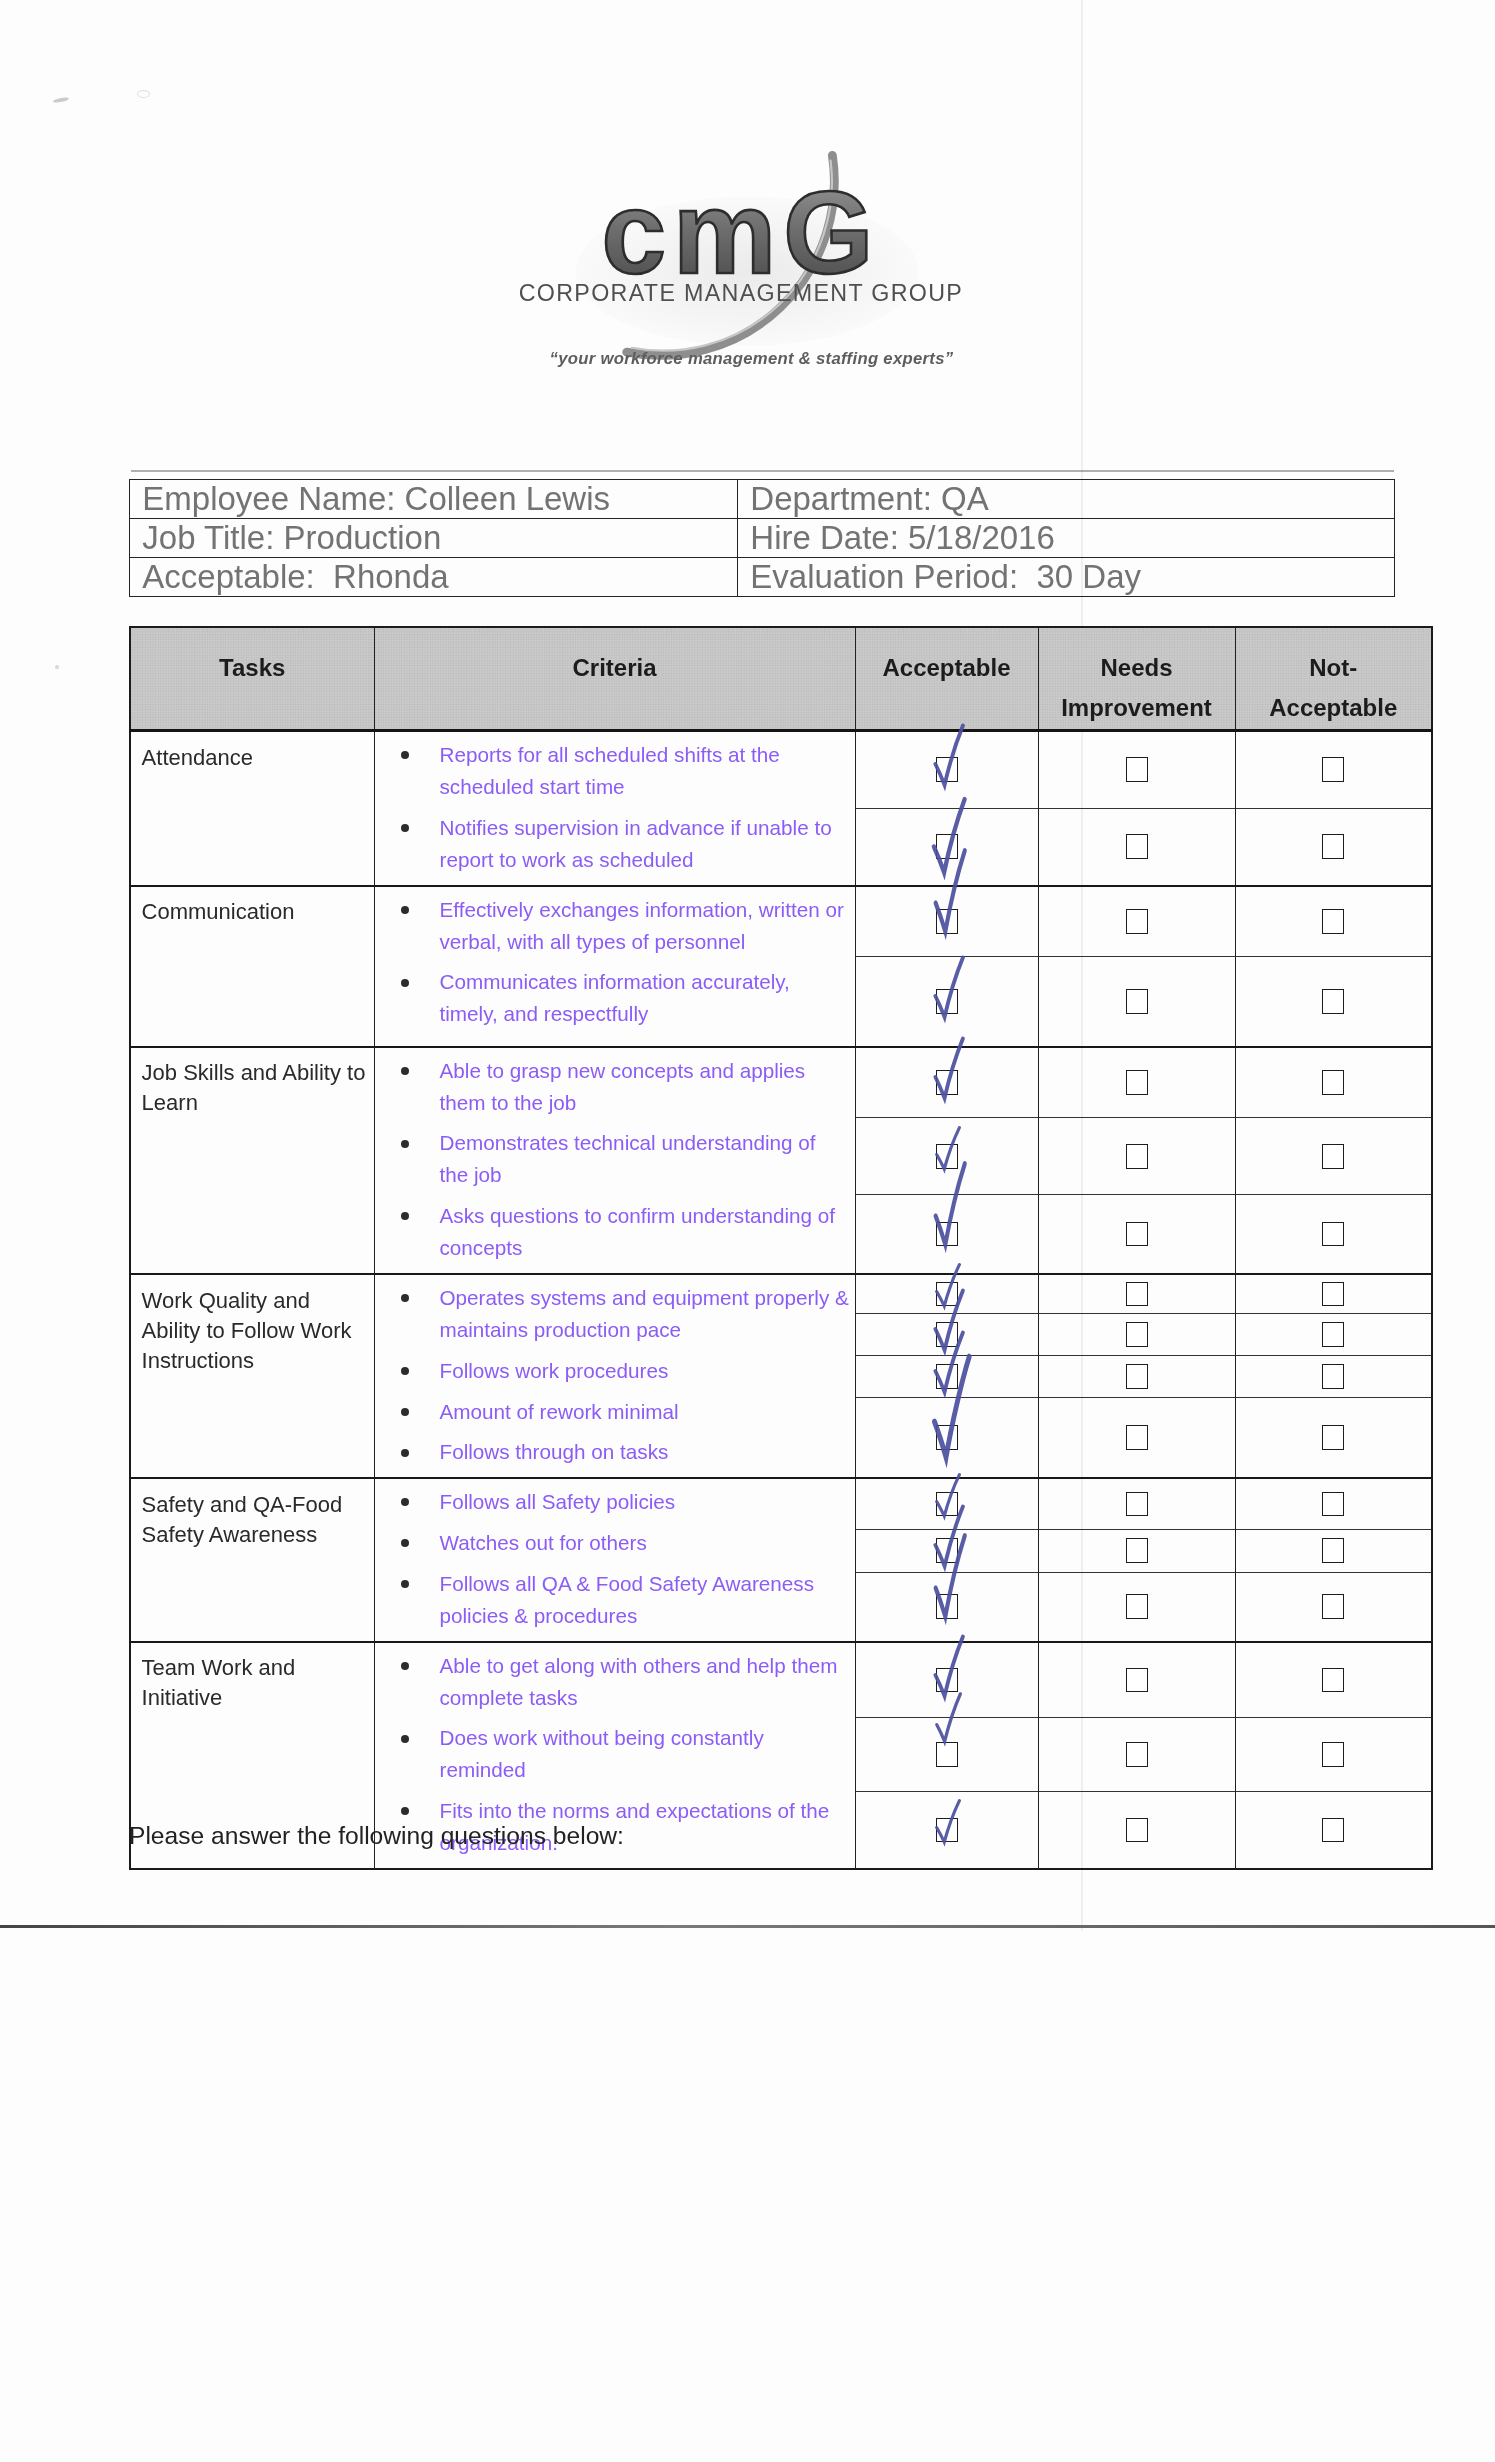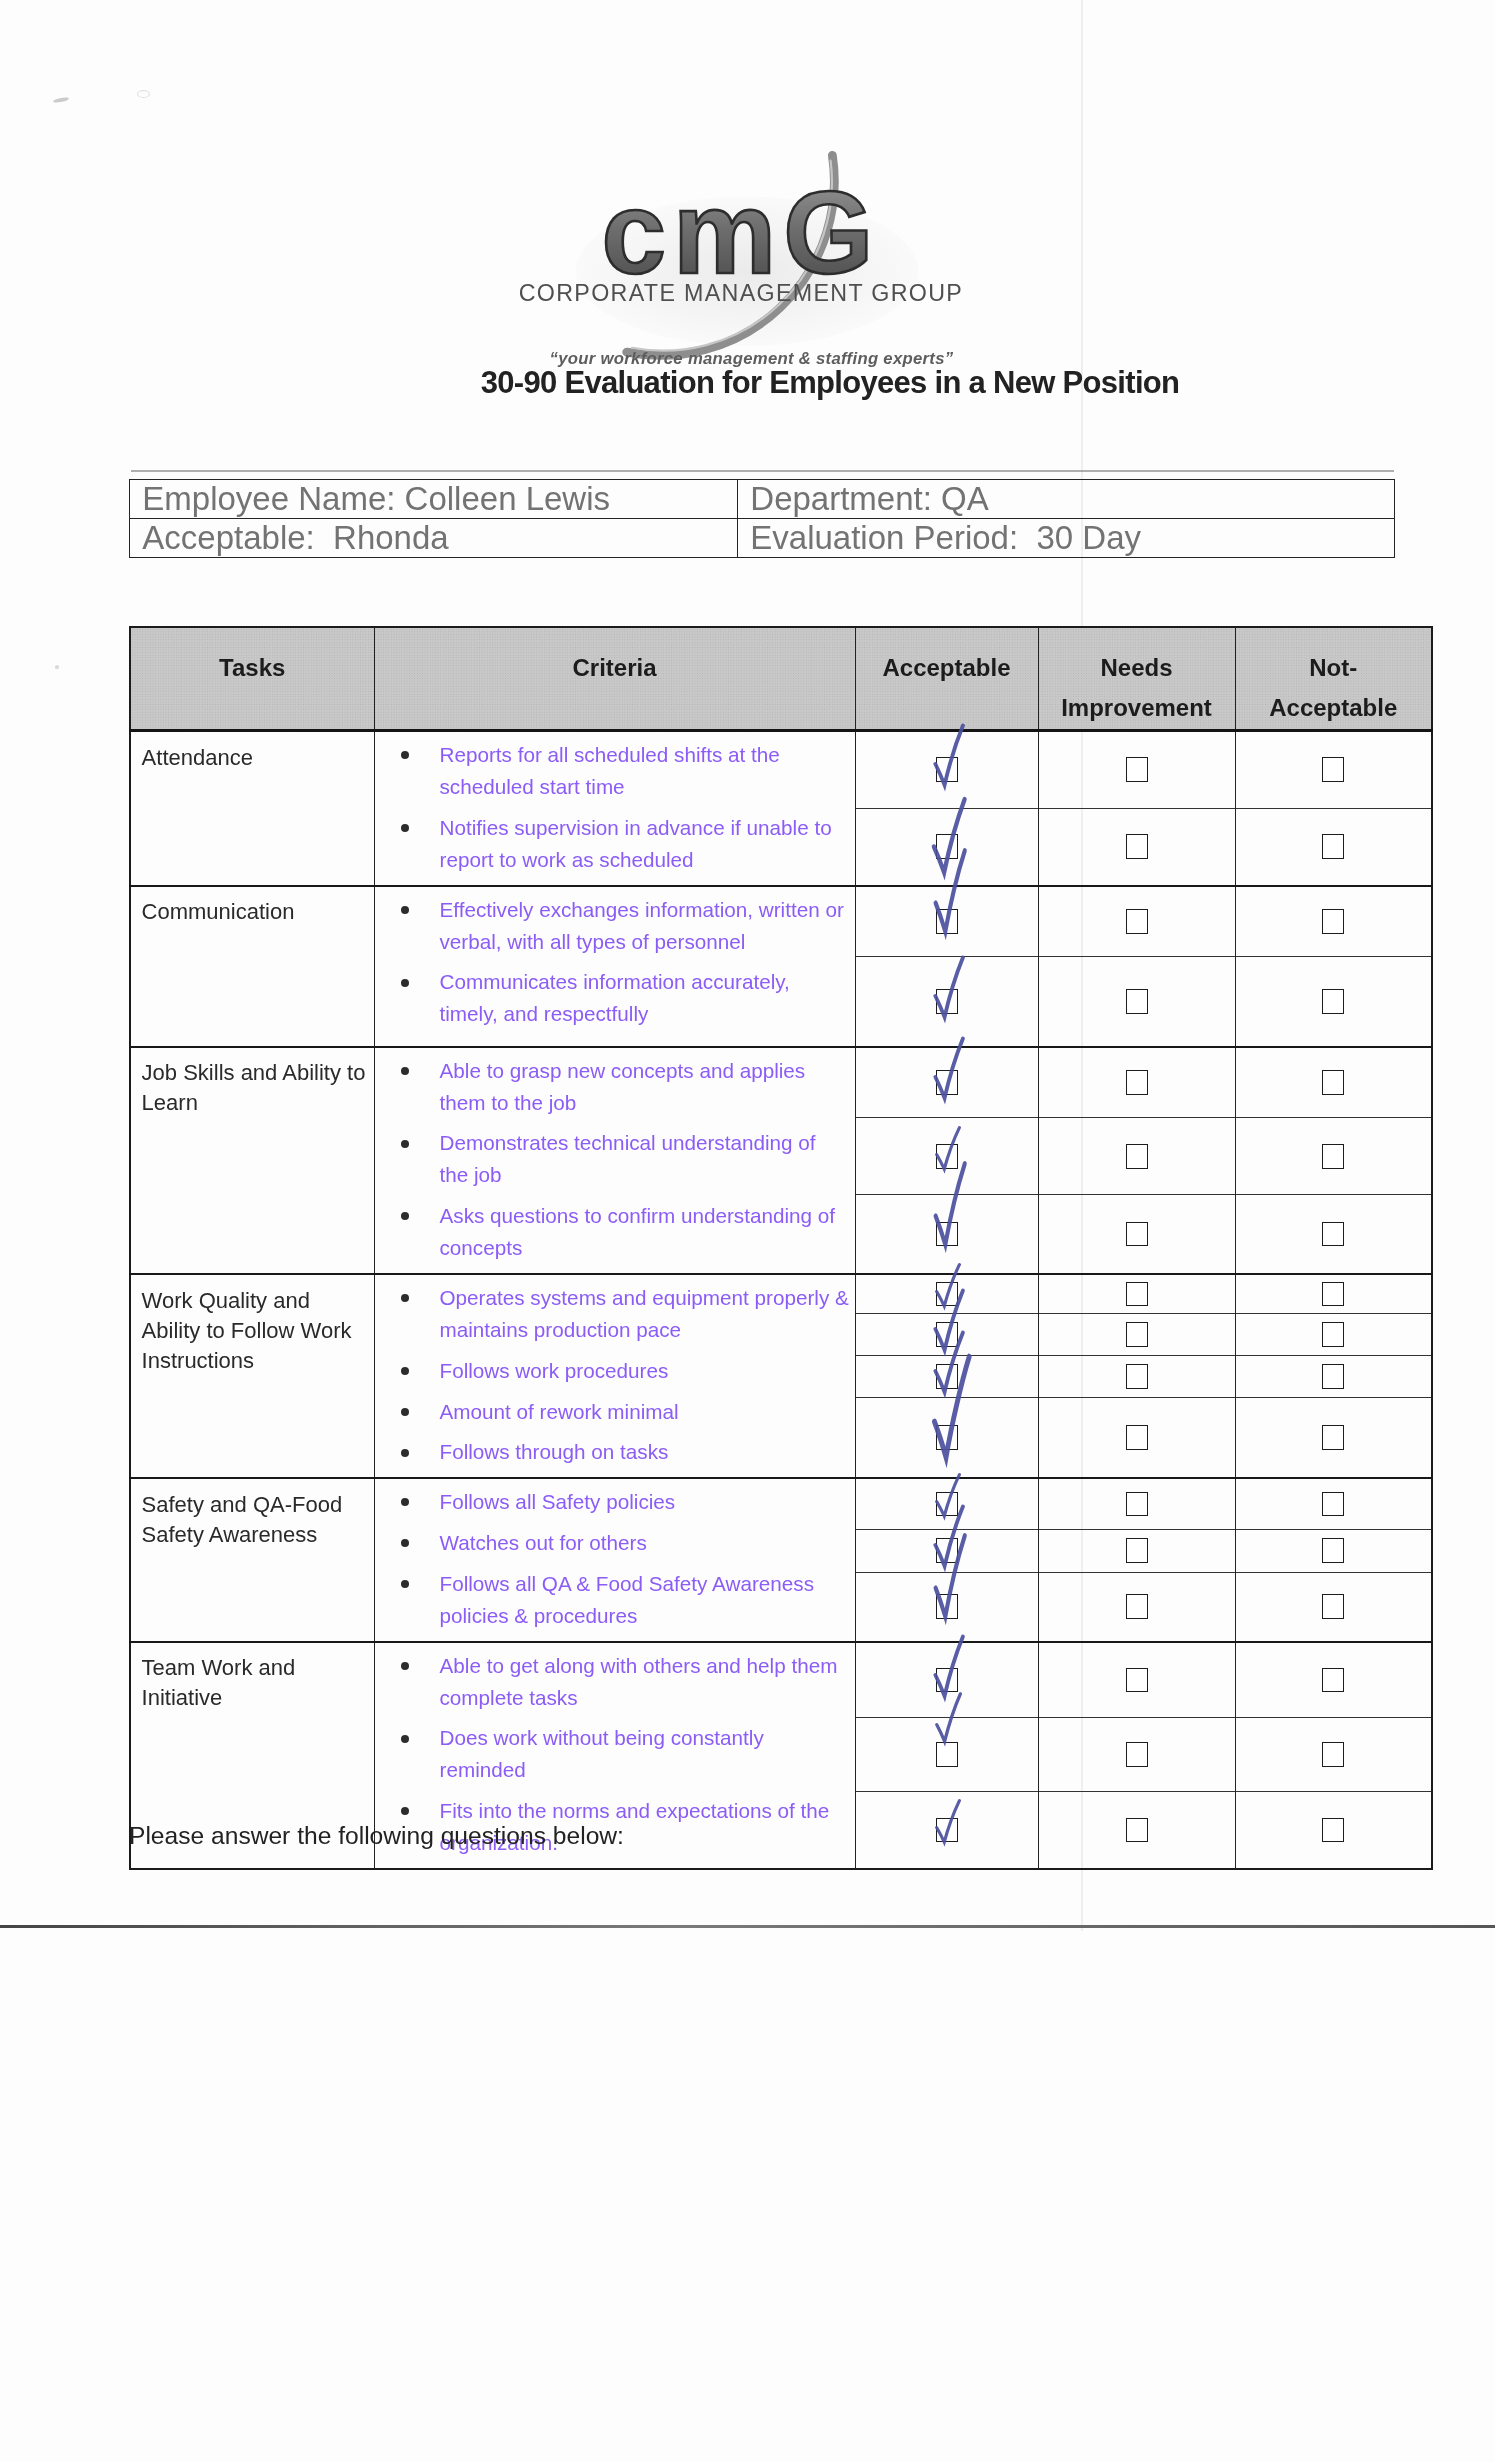--- a/index.html
+++ b/index.html
@@ -128,34 +128,37 @@
       </defs>
       <ellipse cx="255" cy="140" rx="195" ry="85" fill="url(#blob)" opacity="0.7"></ellipse>
       <path d="M 352 8 A 198 198 0 0 1 118 232" fill="none" stroke="#8e8e8e" stroke-width="10" stroke-linecap="round"></path>
       <path d="M 350 14 A 192 192 0 0 1 124 227" fill="none" stroke="#c6c6c6" stroke-width="2.5" stroke-linecap="round"></path>
       <text x="248" y="142" text-anchor="middle" font-family="Liberation Sans, sans-serif" font-size="132" font-weight="bold" letter-spacing="8" fill="url(#metal)" stroke="#2d2d2d" stroke-width="3">cmG</text>
       <text x="248" y="174" text-anchor="middle" font-family="Liberation Sans, sans-serif" font-size="26.5" fill="#4f4f4f" letter-spacing="1.5">CORPORATE MANAGEMENT GROUP</text>
     </svg>
     <div class="logo-tagline">“your workforce management &amp; staffing experts”</div>
   </div>
 
-  <h1 class="form-title">30-90 Evaluation for Employees in a New Position</h1>
 
   <div class="info-wrap">
     <table class="info">
       <colgroup>
           <col style="width:608px">
           <col style="width:657px">
         </colgroup>
       <tbody>
           <tr>
         <td>Employee Name: Colleen Lewis</td>
         <td>Department: QA</td>
       </tr>
       <tr>
+        <td>Job Title: Production</td>
+        <td>Hire Date: 5/18/2016</td>
+      </tr>
+      <tr>
         <td>Acceptable:  Rhonda</td>
         <td>Evaluation Period:  30 Day</td>
       </tr>
     </tbody>
       </table>
   </div>
 
   <div class="eval-wrap">
     <table class="eval">
       <colgroup>

